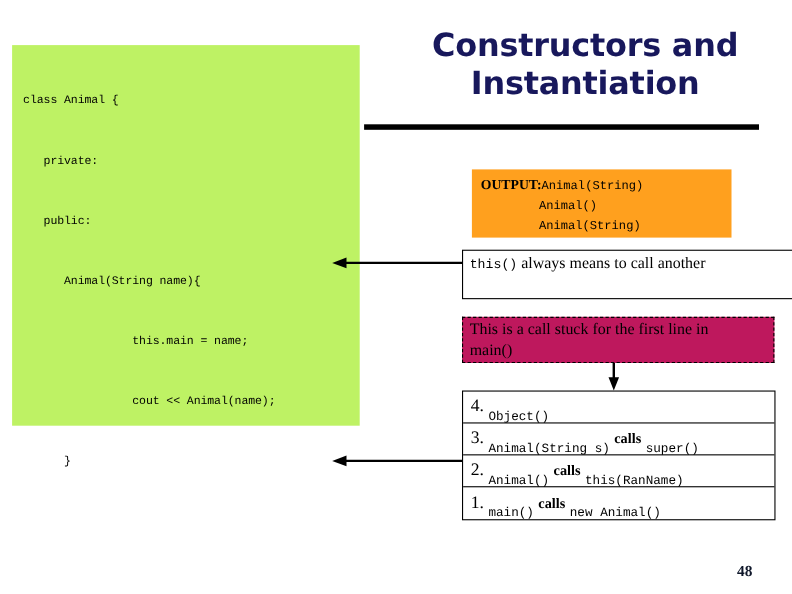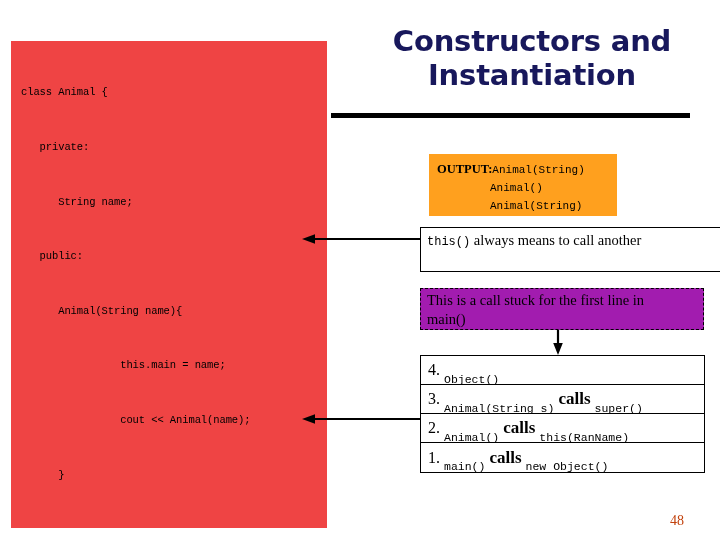--- a/index.html
+++ b/index.html
@@ -14,22 +14,22 @@
     overflow: hidden;
     font-family: "Liberation Serif", serif;
   }
 
   
   #code-panel {
     position: absolute;
     left: 11px;
     top: 41px;
     width: 316px;
-    height: 487px;
-    background: #ef4444;
+    height: 346px;
+    background: #bef264;
     box-sizing: border-box;
     padding: 6px 4px 2px 10px;
     font-family: "Liberation Mono", "DejaVu Sans Mono", monospace;
     font-size: 10.5px;
     line-height: 18.2px;
     color: #000000;
     white-space: pre;
     letter-spacing: -0.1px;
   }
   #code-panel .cl { display: block; height: 18.2px; }
@@ -56,21 +56,21 @@
     width: 359px;
     height: 5px;
     background: #000000;
   }
 
   
   #output-box {
     position: absolute;
     left: 429px;
     top: 154px;
-    width: 188px;
+    width: 236px;
     height: 62px;
     background: #ffa01e;
     box-sizing: border-box;
     padding: 5px 0 0 8px;
   }
   #output-box .orow {
     height: 18px;
     line-height: 18px;
     white-space: nowrap;
   }
@@ -113,21 +113,21 @@
   
   #dashed-box {
     position: absolute;
     left: 420px;
     top: 288px;
     width: 284px;
     height: 42px;
     border: 1.5px dashed #000000;
     box-sizing: border-box;
     padding: 2px 3px 0 6px;
-    background: #a21caf;
+    background: #be185d;
   }
   #dashed-box .ln {
     font-family: "Liberation Serif", serif;
     font-size: 14.5px;
     line-height: 19px;
     color: #000000;
   }
 
   
   #stack {
@@ -157,46 +157,45 @@
   }
   #stack .code {
     font-family: "Liberation Mono", "DejaVu Sans Mono", monospace;
     font-size: 11.5px;
     color: #000000;
     margin-top: 18px;
   }
   #stack .calls {
     font-family: "Liberation Serif", serif;
     font-weight: bold;
-    font-size: 17px;
+    font-size: 13px;
     color: #000000;
     margin: 0 4px;
   }
 
   
   .arrow-svg { position: absolute; overflow: visible; }
 
   
   #page-number {
     position: absolute;
     left: 670px;
     top: 513px;
     font-family: "Liberation Serif", serif;
-    font-weight: normal;
+    font-weight: bold;
     font-size: 14px;
-    color: #c2410c;
+    color: #0f172a;
   }
 </style>
 </head>
 <body>
 
 <div id="code-panel">
   <span class="cl">class Animal {</span>
   <span class="cl">   private:</span>
-  <span class="cl">      String name;</span>
   <span class="cl">   public:</span>
   <span class="cl">      Animal(String name){</span>
   <span class="cl">                this.main = name;</span>
   <span class="cl">                cout &lt;&lt; Animal(name);</span>
   <span class="cl">      }</span>
   <span class="blank"> </span>
   
   
   
   
@@ -252,21 +251,21 @@
   <div class="srow">
     <span class="num">2.</span>
     <span class="code">Animal()</span>
     <span class="calls">calls</span>
     <span class="code">this(RanName)</span>
   </div>
   <div class="srow">
     <span class="num">1.</span>
     <span class="code">main()</span>
     <span class="calls">calls</span>
-    <span class="code">new Object()</span>
+    <span class="code">new Animal()</span>
   </div>
 </div>
 
 <svg class="arrow-svg" style="left:300px; top:232px; width:124px; height:14px;" viewBox="0 0 124 14">
   <line x1="120" y1="7" x2="14" y2="7" stroke="#000" stroke-width="2.2"></line>
   <polygon points="2,7 15,2.2 15,11.8" fill="#000"></polygon>
 </svg>
 
 <svg class="arrow-svg" style="left:300px; top:412px; width:124px; height:14px;" viewBox="0 0 124 14">
   <line x1="120" y1="7" x2="14" y2="7" stroke="#000" stroke-width="2.2"></line>

